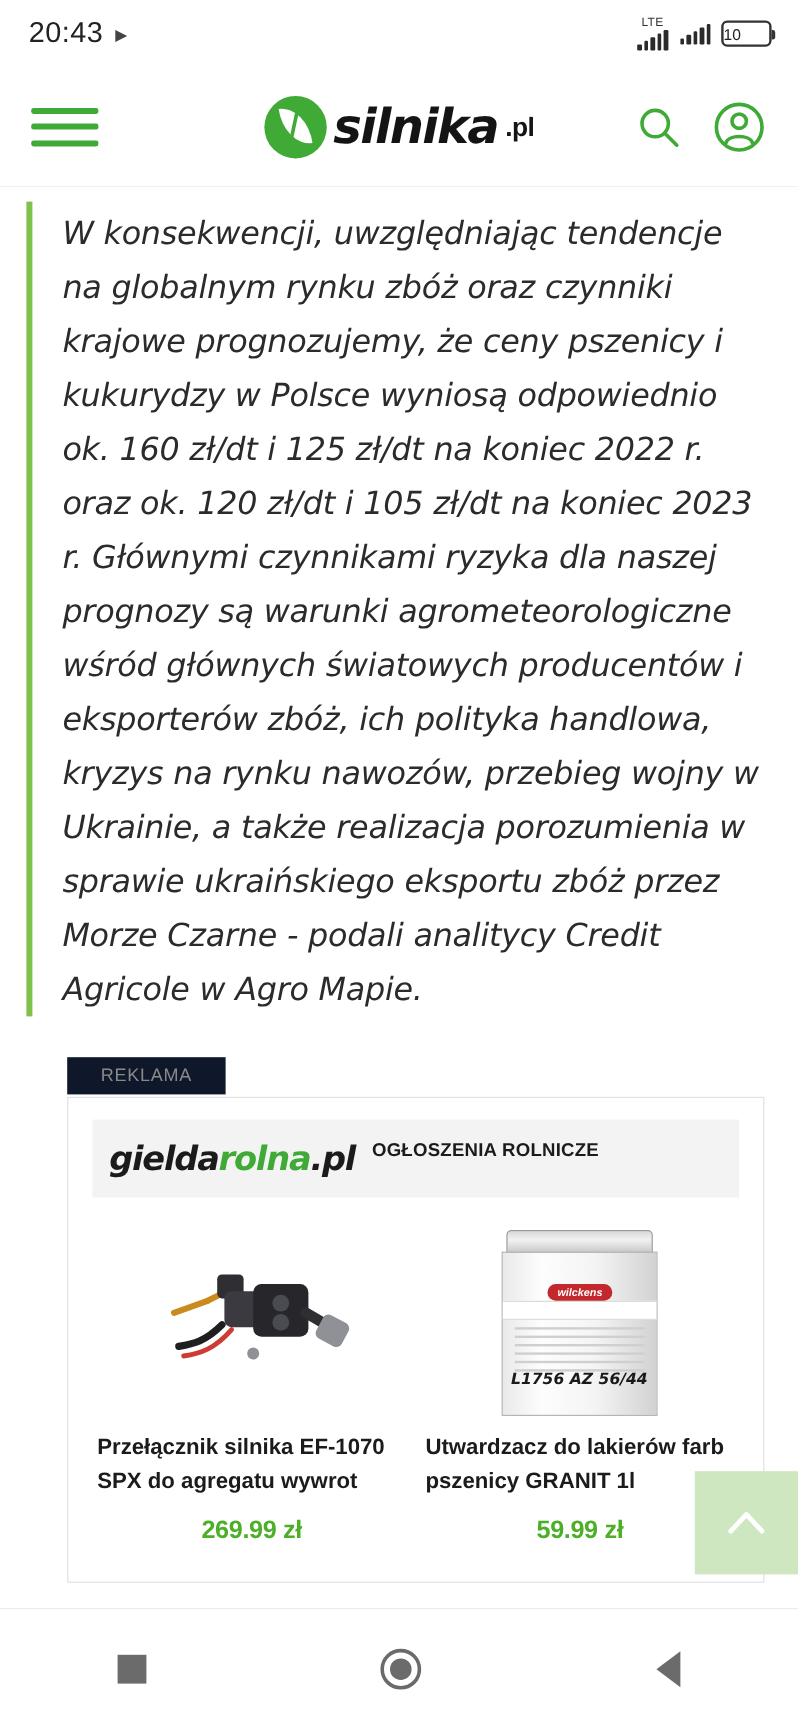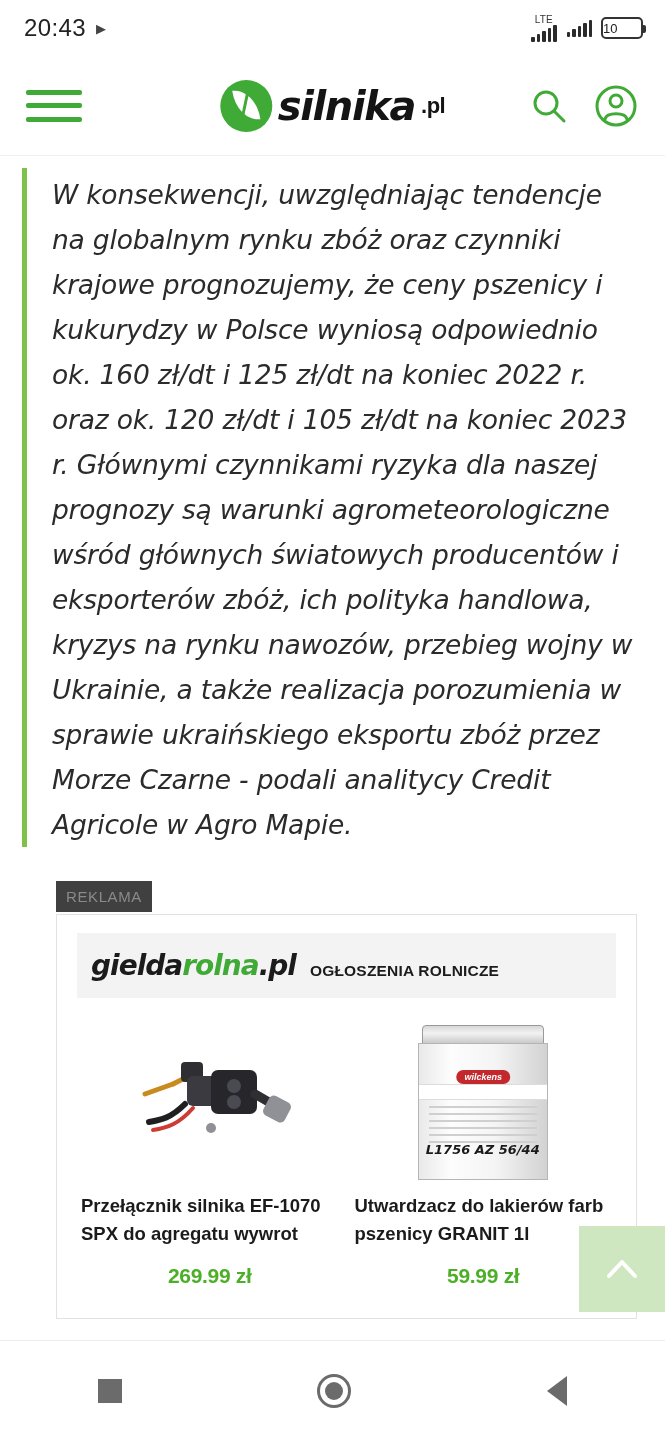--- a/index.html
+++ b/index.html
@@ -205,36 +205,36 @@
     font-style: italic;
     color: #2b2b2b;
     font-family: "DejaVu Sans", sans-serif;
     letter-spacing: -0.2px;
   }
 
   
   .ad-zone { padding: 24px 28px 0 56px; }
   .ad-label {
     display: inline-block;
-    background: #404040;
+    background: #0f172a;
     color: #8a8a8a;
     font-size: 15px;
     letter-spacing: 0.6px;
-    padding: 7px 10px;
+    padding: 7px 28px;
   }
   .ad-box {
     margin-top: 2px;
     border: 1px solid #e2e2e2;
     background: #fff;
     padding: 18px 20px 30px 20px;
   }
   .ad-head {
     background: #f3f3f3;
     display: flex;
-    align-items: flex-end;
+    align-items: flex-start;
     padding: 16px 14px;
     gap: 14px;
   }
   .gr-logo {
     font-size: 28px;
     font-weight: bold;
     font-style: italic;
     letter-spacing: -1px;
     white-space: nowrap;
     font-family: "DejaVu Sans", sans-serif;

